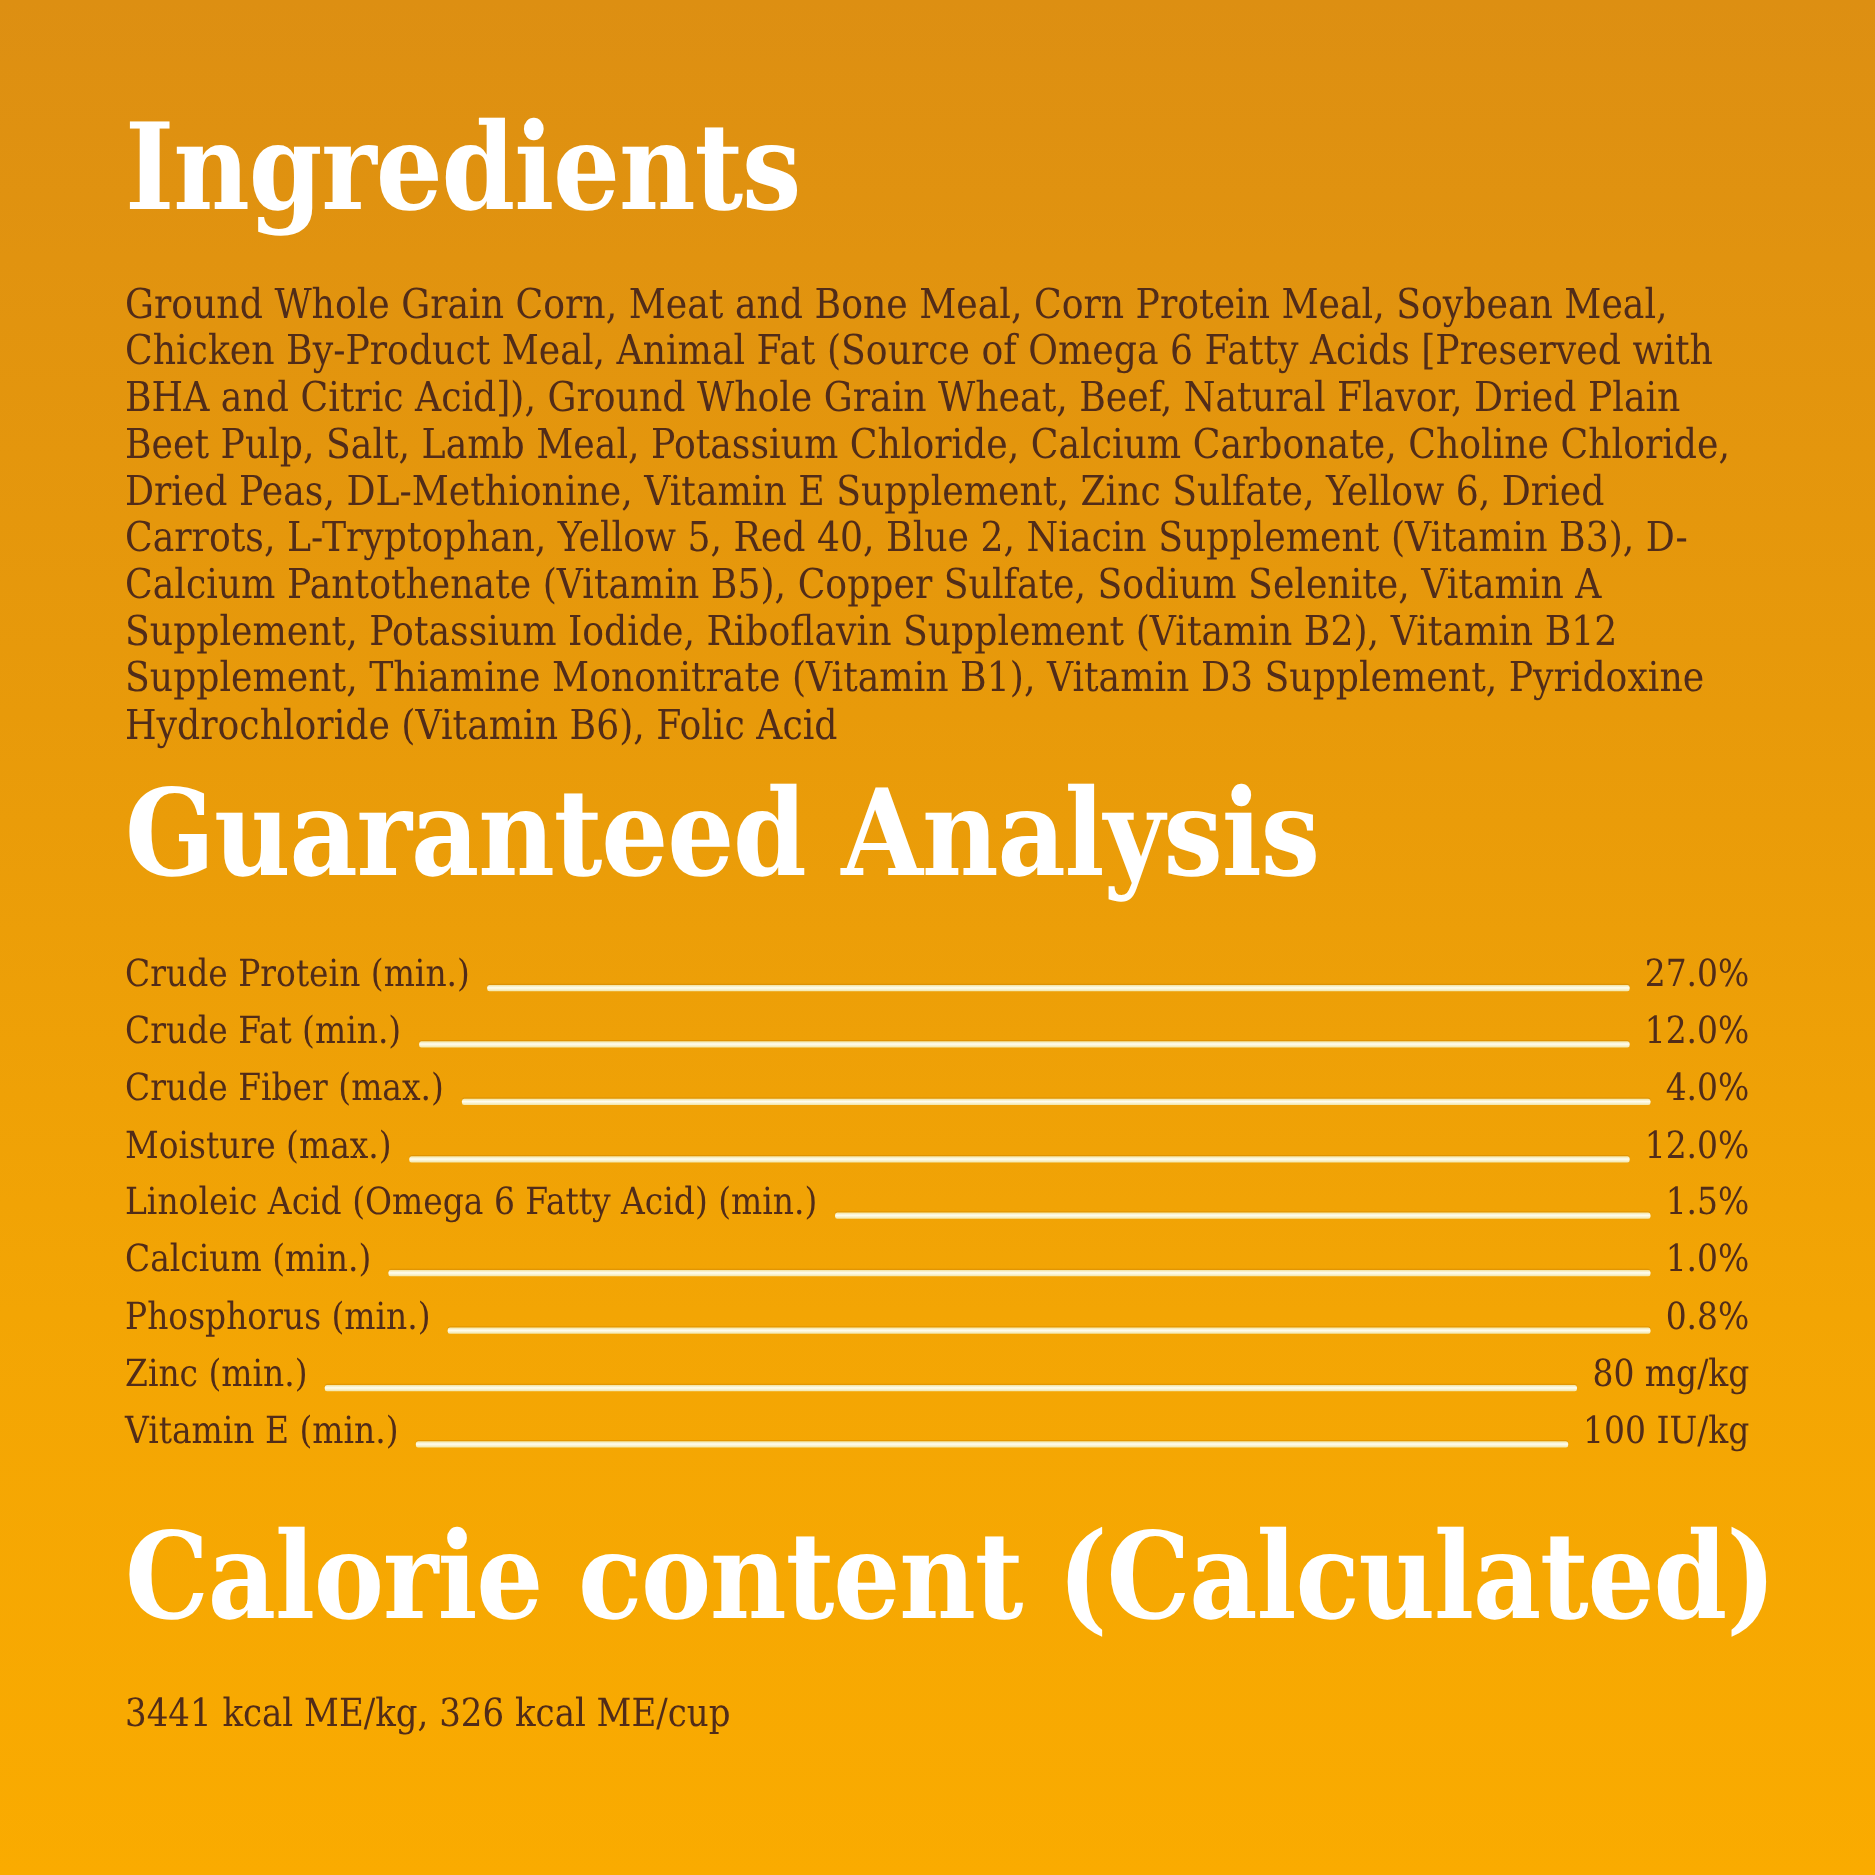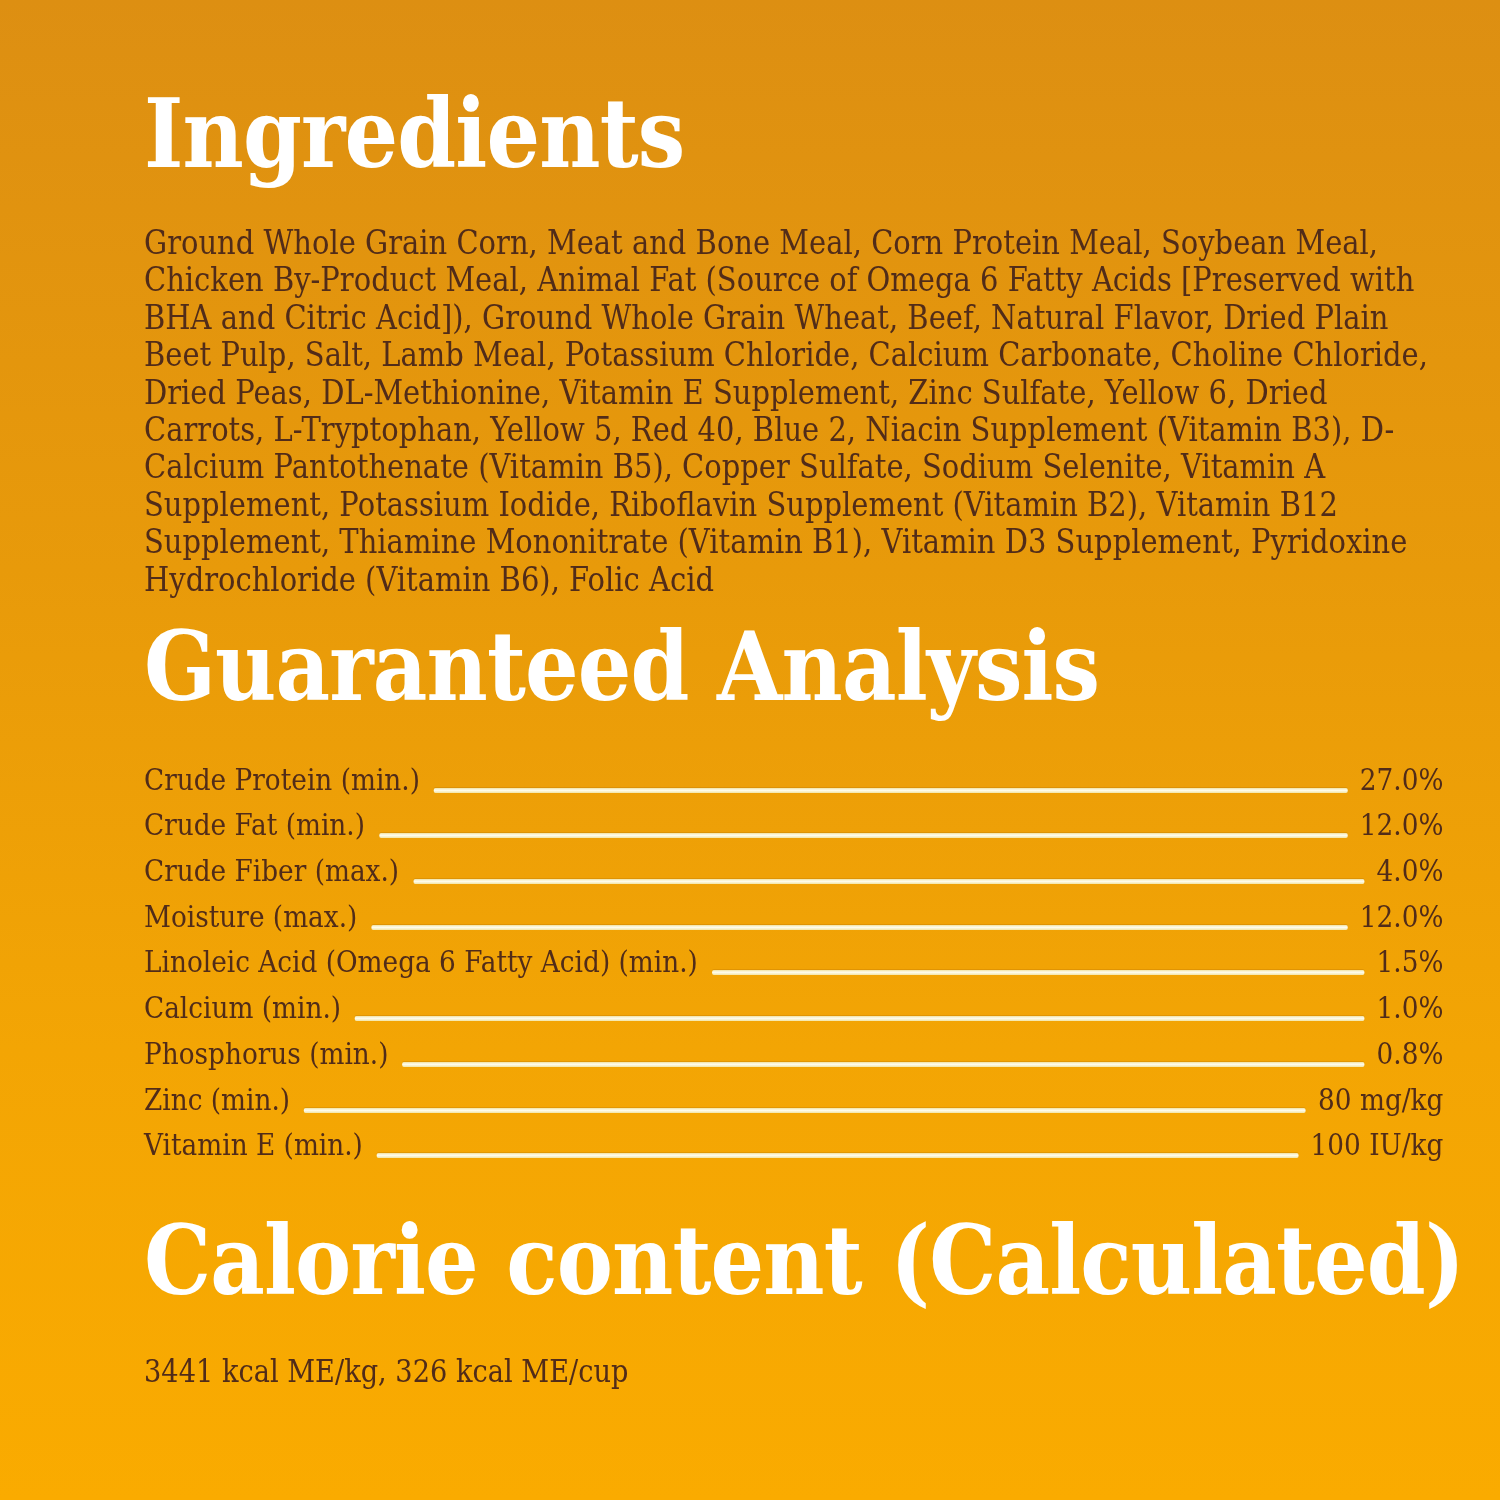--- a/index.html
+++ b/index.html
@@ -10,21 +10,20 @@
     width: 1500px;
     height: 1500px;
     overflow: hidden;
     background: linear-gradient(180deg, #dd8f12 0%, #e89a0a 38%, #f3a504 70%, #faab00 100%);
     font-family: "DejaVu Serif", "Liberation Serif", serif;
   }
   .label-canvas {
     position: relative;
     width: 1188px;
     height: 1500px;
-    margin-left: 44px;
   }
   
   .content {
     position: absolute;
     left: 100px;
     top: 0;
     width: 1480px;
     height: 1500px;
     transform: scaleX(0.878);
     transform-origin: left top;

